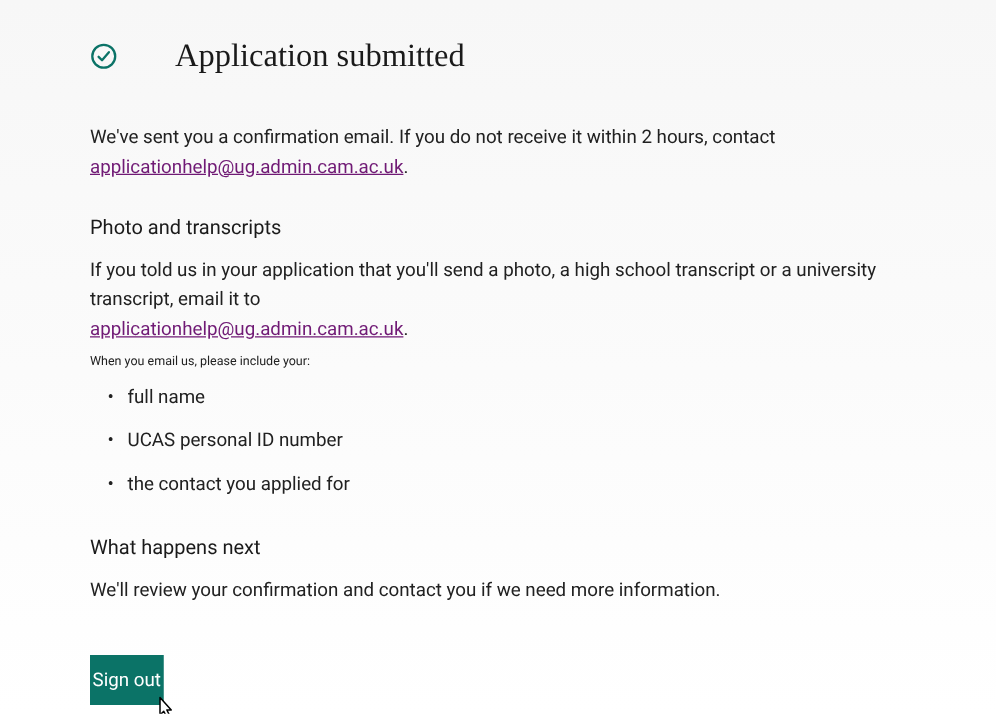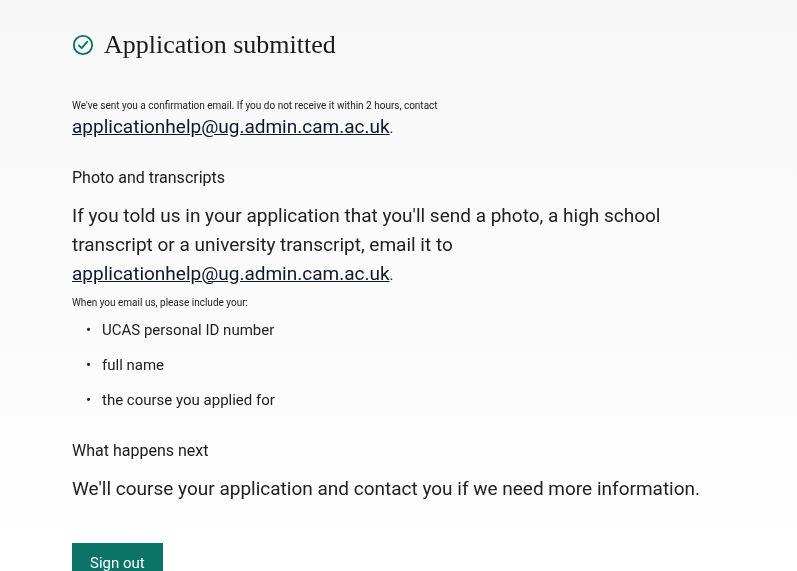--- a/index.html
+++ b/index.html
@@ -27,46 +27,47 @@
       flex-shrink: 0;
     }
     .check-icon svg {
       display: block;
     }
     h1.page-title {
       font-family: Georgia, "Times New Roman", serif;
       font-size: 26px;
       font-weight: 400;
       color: #1a1a1a;
+      margin-left: 36px;
     }
     .intro-text {
-      font-size: 10px;
+      font-size: 15px;
       line-height: 1.5;
       margin-bottom: 2px;
     }
     .link {
-      color: #0f172a;
+      color: #701a75;
       text-decoration: underline;
-      font-size: 19px;
+      font-size: 15px;
     }
     .link-period {
       font-size: 15px;
       color: #212121;
     }
     .section {
       margin-top: 30px;
     }
     h2.section-title {
       font-size: 16px;
       font-weight: 400;
       color: #1a1a1a;
       margin-bottom: 14px;
     }
     .section-text {
-      font-size: 19px;
+      font-size: 15px;
       line-height: 1.55;
       margin-bottom: 2px;
     }
     .list-intro {
       font-size: 10px;
       margin-top: 12px;
       margin-bottom: 12px;
     }
     ul.include-list {
       list-style: none;
@@ -86,21 +87,21 @@
       color: #212121;
     }
     .button-container {
       margin-top: 40px;
       position: relative;
     }
     .signout-button {
       background: #0b7367;
       color: #ffffff;
       border: none;
-      padding: 11px 18px;
+      padding: 11px 2px;
       font-size: 15px;
       cursor: pointer;
       font-family: inherit;
     }
     .cursor-icon {
       position: absolute;
       left: 48px;
       top: 30px;
       width: 24px;
       height: 28px;
@@ -132,29 +133,29 @@
 </div>
 
 <div class="section">
   <h2 class="section-title">Photo and transcripts</h2>
   <span class="section-text line-block">If you told us in your application that you'll send a photo, a high school transcript or a university transcript, email it to</span>
   <span>
     <a href="#" class="link">applicationhelp@ug.admin.cam.ac.uk</a><span class="link-period">.</span>
   </span>
   <p class="list-intro">When you email us, please include your:</p>
   <ul class="include-list">
+    <li>full name</li>
     <li>UCAS personal ID number</li>
-    <li>full name</li>
-    <li>the course you applied for</li>
+    <li>the contact you applied for</li>
   </ul>
 </div>
 
 <div class="section">
   <h2 class="section-title">What happens next</h2>
-  <p class="section-text">We'll course your application and contact you if we need more information.</p>
+  <p class="section-text">We'll review your confirmation and contact you if we need more information.</p>
 </div>
 
 <div class="button-container">
   <button class="signout-button">Sign out</button>
   <span class="cursor-icon">
     <svg viewBox="0 0 24 28" width="24" height="28">
       <path d="M8 4 L8 18 L11 15 L13.5 20 L16 19 L13.5 14 L17 14 Z" fill="#ffffff" stroke="#000000" stroke-width="1.2" stroke-linejoin="round"></path>
     </svg>
   </span>
 </div>

